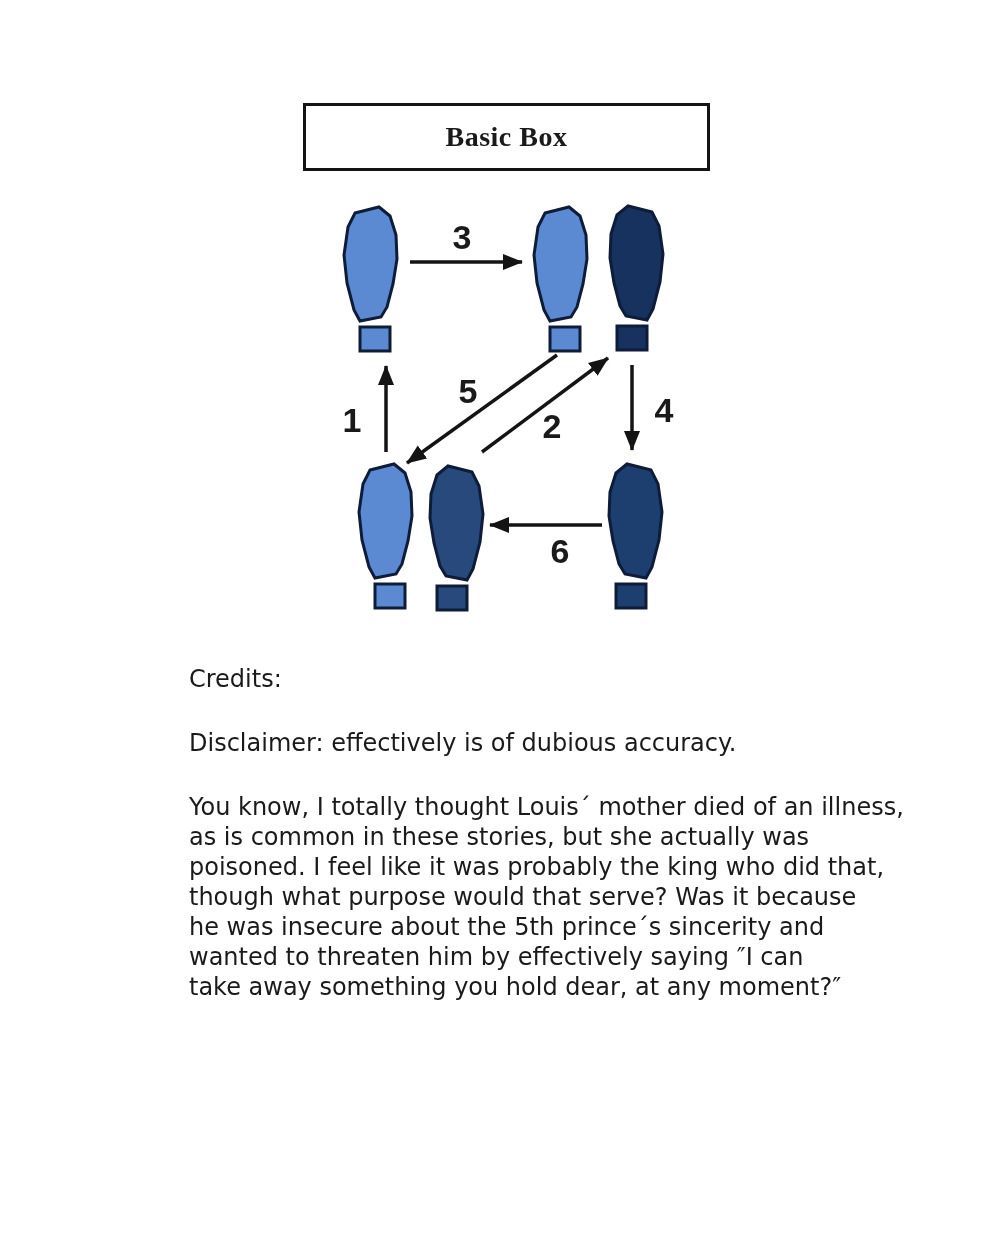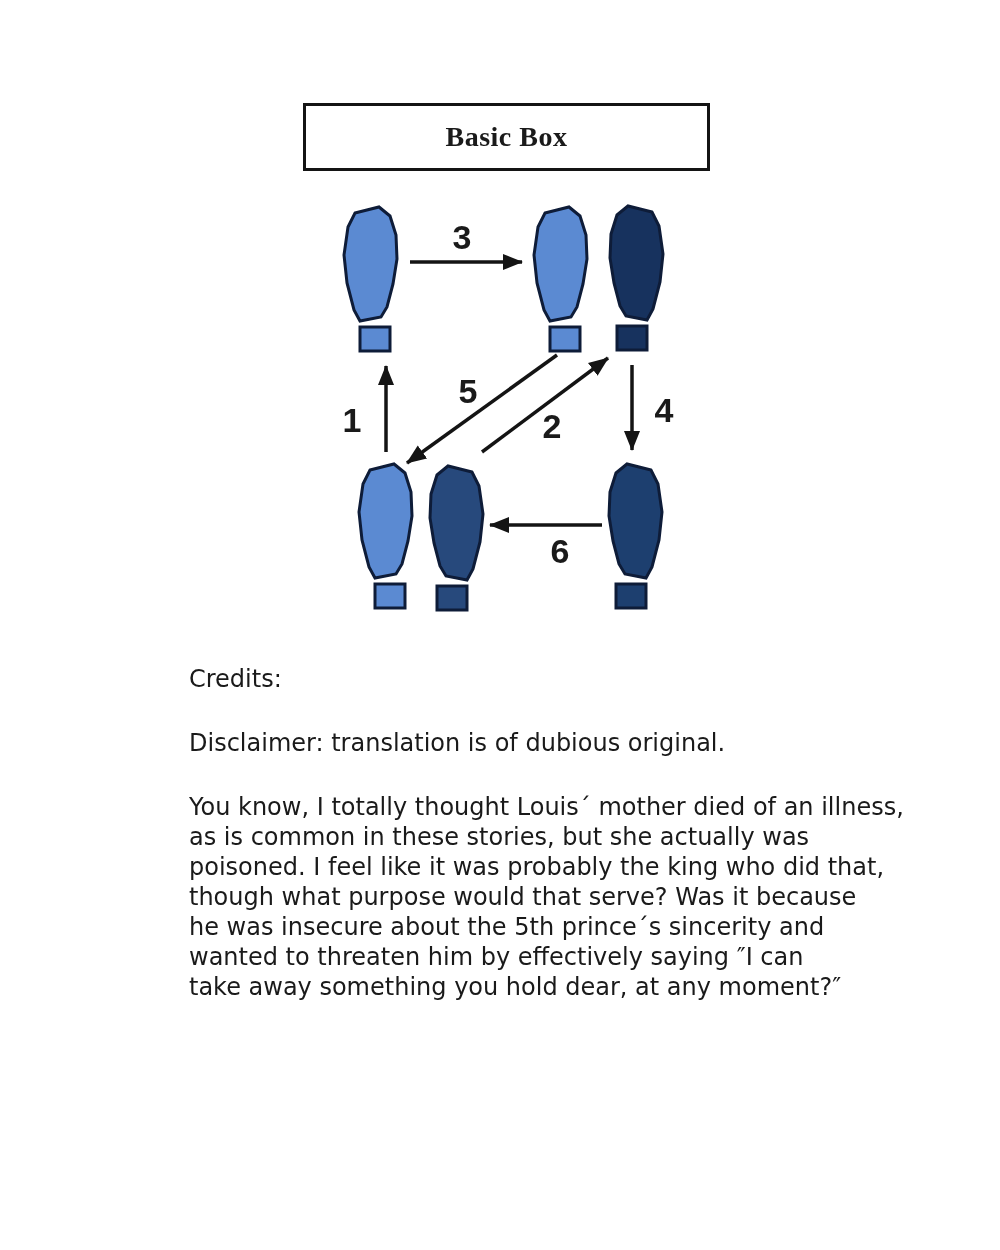--- a/index.html
+++ b/index.html
@@ -96,21 +96,21 @@
     <text class="step" x="162" y="74">3</text>
     <text class="step" x="52" y="257">1</text>
     <text class="step" x="168" y="228">5</text>
     <text class="step" x="252" y="263">2</text>
     <text class="step" x="364" y="247">4</text>
     <text class="step" x="260" y="388">6</text>
   </svg>
 
   <div class="text-block">
     <p class="para">Credits:</p>
-    <p class="para">Disclaimer: translation is of dubious original.</p>
+    <p class="para">Disclaimer: effectively is of dubious accuracy.</p>
     <p class="para">You know, I totally thought Louis´ mother died of an illness,
 as is common in these stories, but she actually was
 poisoned. I feel like it was probably the king who did that,
 though what purpose would that serve? Was it because
 he was insecure about the 5th prince´s sincerity and
 wanted to threaten him by effectively saying ″I can
 take away something you hold dear, at any moment?″</p>
   </div>
 
 </div>

